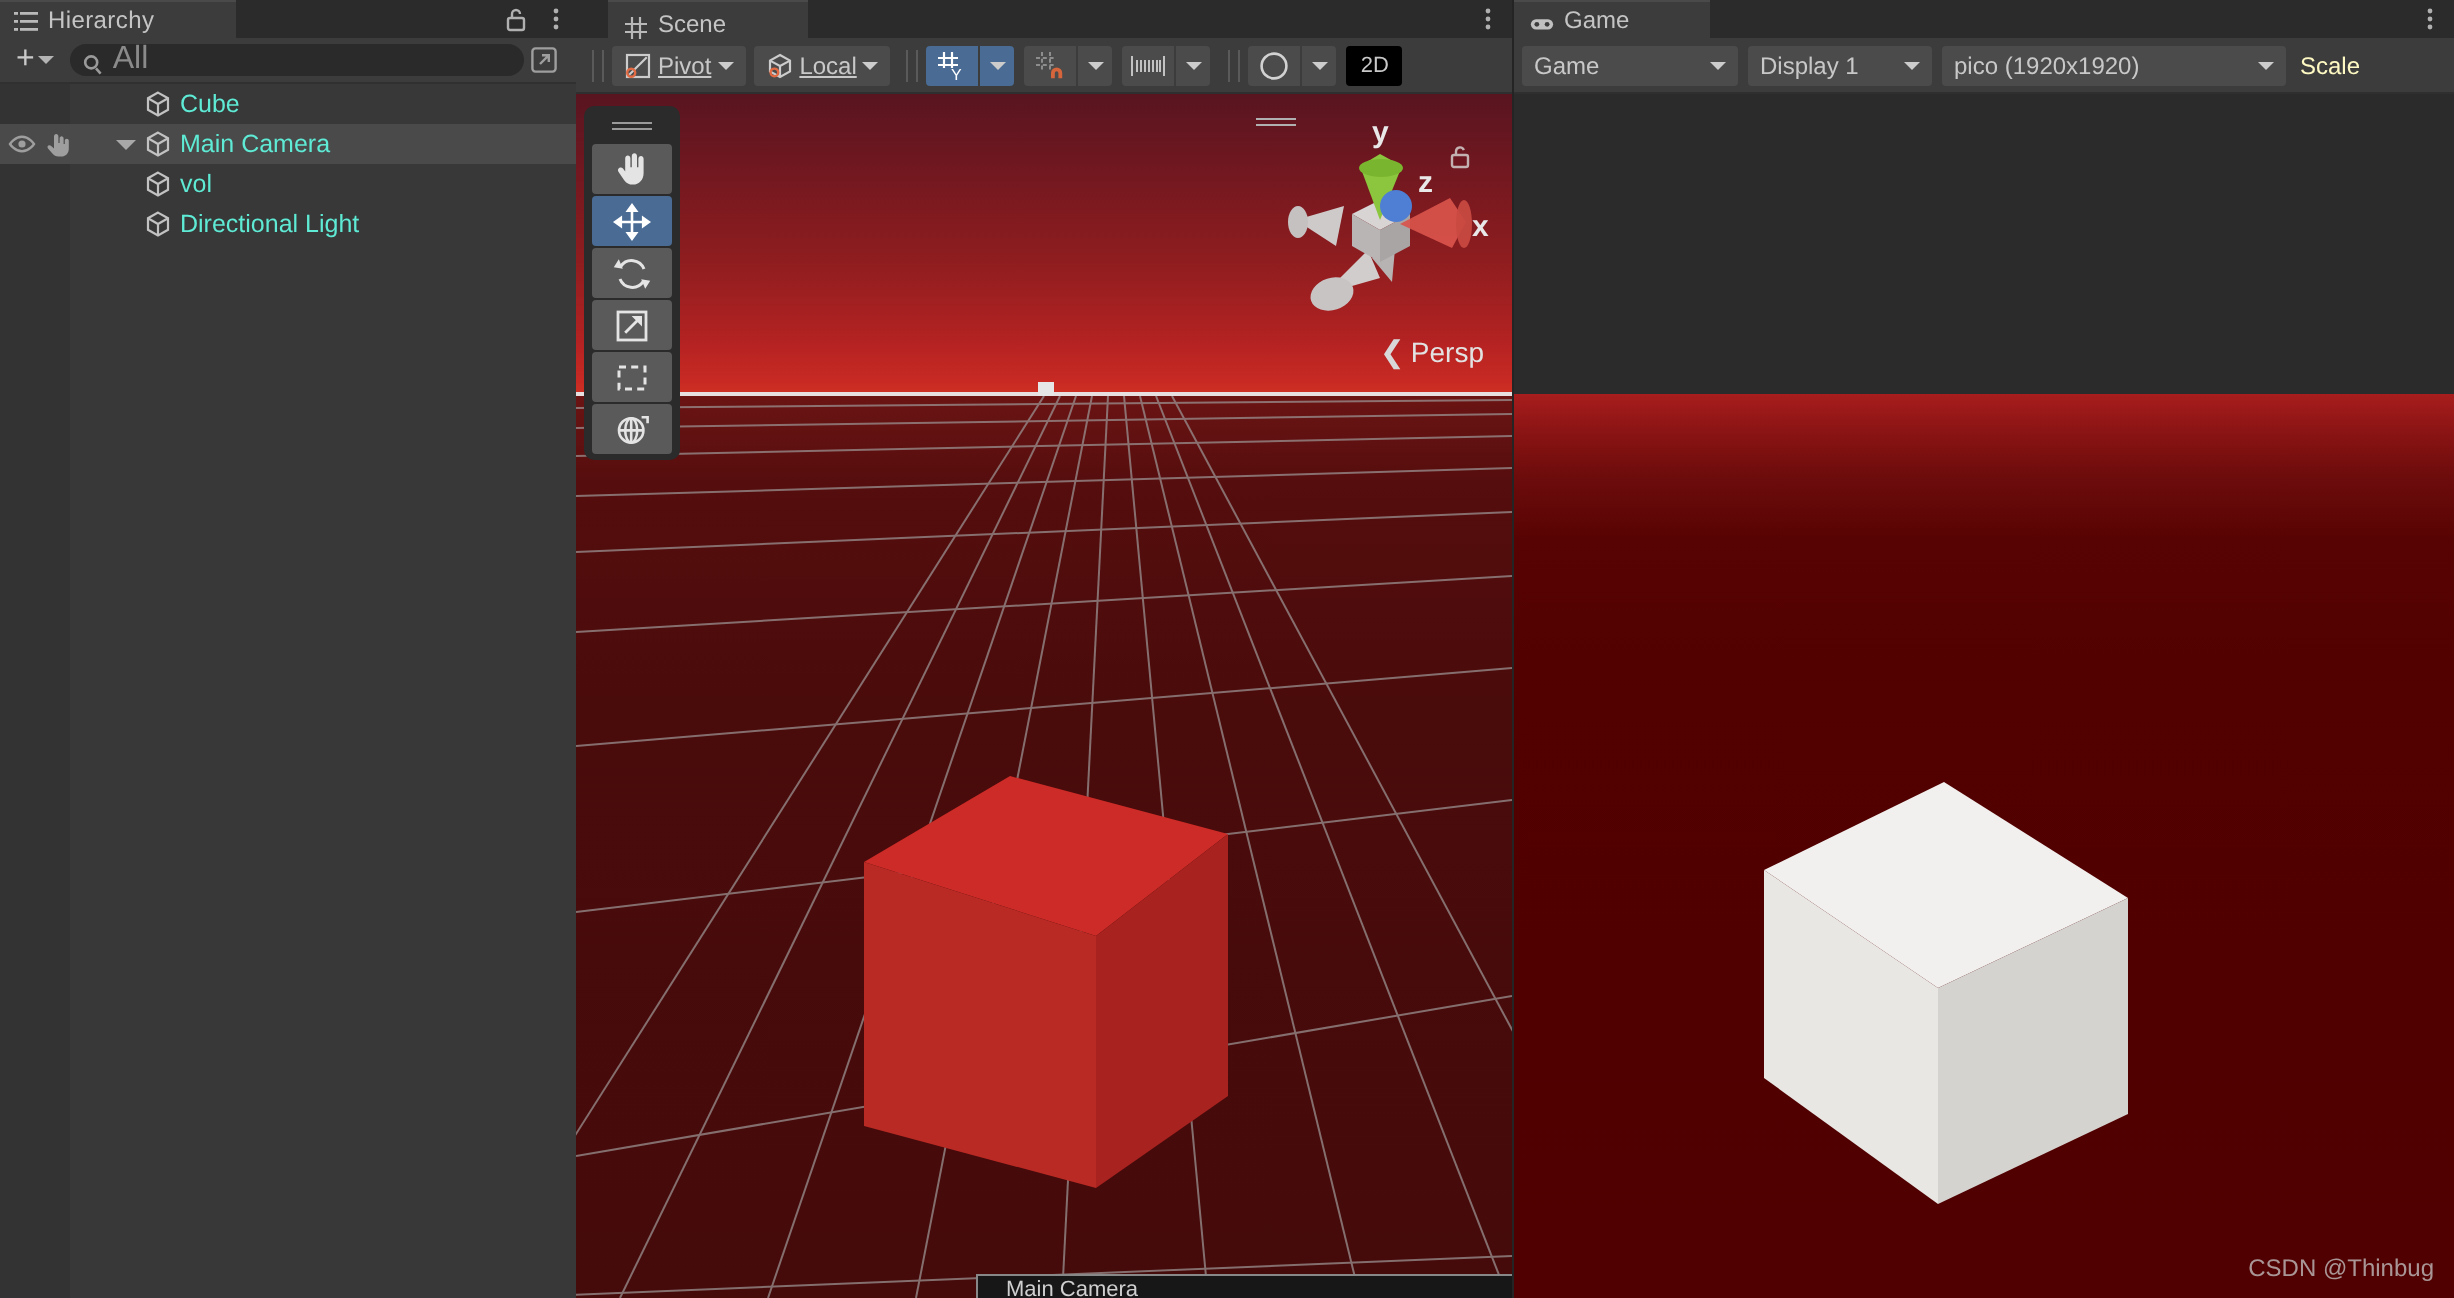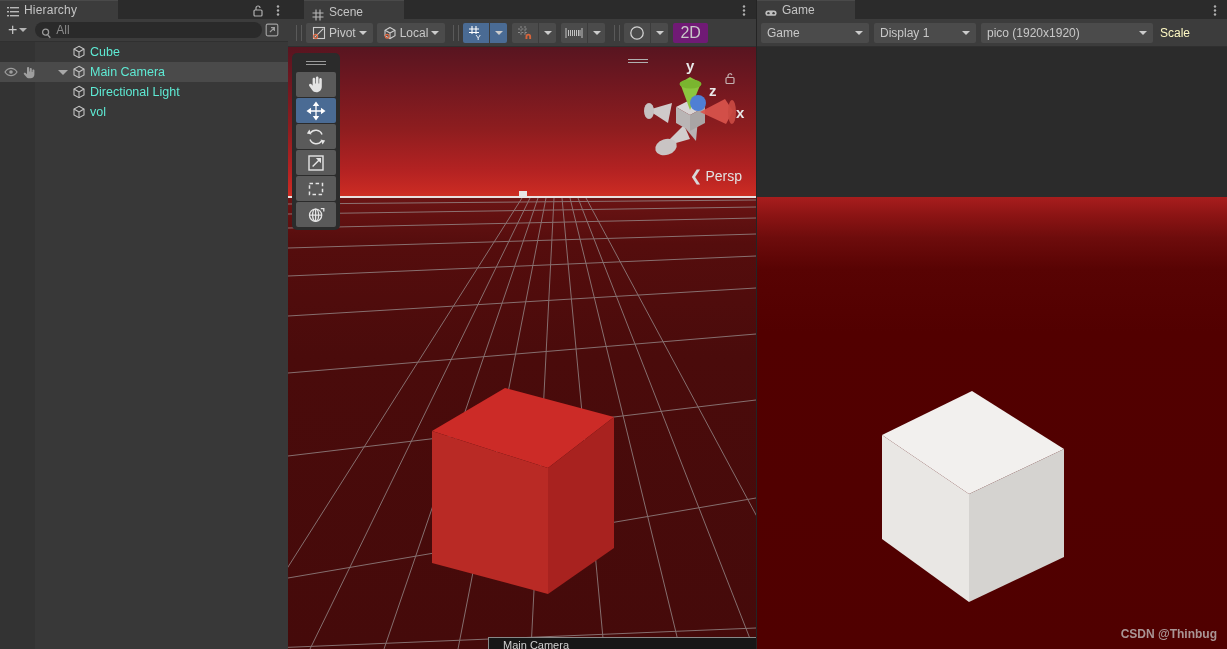--- a/index.html
+++ b/index.html
@@ -48,21 +48,21 @@
   .caret-dn {
     width: 0; height: 0; border-left: 4px solid transparent;
     border-right: 4px solid transparent; border-top: 4px solid #b4b4b4;
   }
   .search-wrap {
     flex: 1; margin-left: 6px; height: 16px; position: relative;
     background: #2a2a2a; border-radius: 8px;
     display: flex; align-items: center; padding: 0 6px;
   }
   .search-glyph { width: 11px; height: 11px; flex: none; margin-right: 4px; }
-  .search-text { color: #8a8a8a; font-size: 12px; }
+  .search-text { color: #8a8a8a; font-size: 16px; }
   .h-tool-right { width: 20px; display: flex; justify-content: center; }
   .popout-icon { width: 14px; height: 14px; }
 
   .h-body { position: relative; height: 607px; background: #383838; }
   .gutter {
     position: absolute; left: 0; top: 0; width: 35px; height: 100%;
     background: #333333;
   }
   .row {
     position: relative; height: 20px; display: flex; align-items: center;
@@ -96,36 +96,36 @@
   .s-tabbar-kebab { position: absolute; right: 6px; top: 3px; width: 12px; height: 13px; }
 
   .s-toolbar {
     height: 28px; background: #3c3c3c; display: flex; align-items: center;
     gap: 0; padding: 0 4px; border-bottom: 1px solid #2f2f2f;
   }
   .tb-sep2 { width: 6px; height: 16px; border-left: 1px solid #5a5a5a; border-right: 1px solid #5a5a5a; margin: 0 4px; }
   .tb-btn {
     height: 20px; background: #4b4b4b; border-radius: 2px;
     display: flex; align-items: center; gap: 3px; padding: 0 6px;
-    color: #c8c8c8; font-size: 12px; margin-right: 4px;
+    color: #c8c8c8; font-size: 12px; margin-right: 4px; text-decoration: underline;
   }
   .tb-icobtn {
     height: 20px; width: 26px; background: #4b4b4b; border-radius: 2px 0 0 2px;
     display: flex; align-items: center; justify-content: center;
   }
   .tb-icobtn.active { background: #4a6b94; }
   .tb-drop {
     height: 20px; width: 18px; background: #4b4b4b; border-radius: 0 2px 2px 0;
     display: flex; align-items: center; justify-content: center;
     margin-right: 5px; border-left: 1px solid #3c3c3c;
   }
   .tb-drop.active { background: #4a6b94; }
   .tb-2d {
-    height: 20px; background: #701a75; border-radius: 2px; padding: 0 7px;
-    display: flex; align-items: center; color: #c8c8c8; font-size: 16px;
+    height: 20px; background: #000000; border-radius: 2px; padding: 0 7px;
+    display: flex; align-items: center; color: #c8c8c8; font-size: 11px;
   }
   .tri-sm {
     width: 0; height: 0; border-left: 4px solid transparent;
     border-right: 4px solid transparent; border-top: 4px solid #cccccc;
   }
 
   .s-viewport { position: relative; width: 468px; height: 602px; overflow: hidden; }
   .sky {
     position: absolute; left: 0; top: 0; width: 100%; height: 150px;
     background: linear-gradient(to bottom, #581520 0%, #6e1720 22%, #8e1d1f 55%, #b32222 82%, #c82a23 96%, #cf3024 100%);
@@ -201,21 +201,21 @@
   }
   .g-drop {
     height: 20px; background: #4b4b4b; border-radius: 2px;
     display: flex; align-items: center; justify-content: space-between;
     padding: 0 6px; color: #c8c8c8; font-size: 12px; margin-right: 5px;
     white-space: nowrap;
   }
   .g-drop .tri-sm { margin-left: 10px; }
   .g-scale { color: #fef9c3; font-size: 12px; margin-left: 2px; white-space: nowrap; }
 
-  .g-viewport { position: relative; width: 470px; height: 602px; background: #2b2b2b; overflow: hidden; font-weight: bold; }
+  .g-viewport { position: relative; width: 470px; height: 602px; background: #2b2b2b; overflow: hidden; }
   .g-render {
     position: absolute; left: 0; top: 150px; width: 470px; height: 452px;
     background: linear-gradient(to bottom, #a81d1d 0%, #8c1414 4%, #6e0c0c 9%, #580303 16%, #520000 30%, #500000 100%);
   }
   .g-cube { position: absolute; left: 122px; top: 180px; }
   .watermark {
     position: absolute; right: 10px; bottom: 8px;
     color: #b9b0b0; font-size: 12px; opacity: .85;
   }
 
@@ -341,33 +341,33 @@
 
       <div class="row">
         <span class="cube-ico" style="left:72px; top:3px;">
           <svg viewBox="0 0 14 14">
               <g fill="none" stroke="#c2c2c2" stroke-width="1.1">
             <path d="M7 1.3l5 2.8v5.8L7 12.7 2 9.9V4.1z"></path>
                 <path d="M7 7v5.7M7 7L2 4.1M7 7l5-2.9"></path>
           </g>
             </svg>
         </span>
-        <span class="row-label" style="left:90px;">Directional Light</span>
+        <span class="row-label" style="left:90px;">vol</span>
       </div>
 
       <div class="row">
         <span class="cube-ico" style="left:72px; top:3px;">
           <svg viewBox="0 0 14 14">
               <g fill="none" stroke="#c2c2c2" stroke-width="1.1">
             <path d="M7 1.3l5 2.8v5.8L7 12.7 2 9.9V4.1z"></path>
                 <path d="M7 7v5.7M7 7L2 4.1M7 7l5-2.9"></path>
           </g>
             </svg>
         </span>
-        <span class="row-label" style="left:90px;">vol</span>
+        <span class="row-label" style="left:90px;">Directional Light</span>
       </div>
     </div>
   </div>
 
   <div class="scene">
 
     <div class="s-tabbar">
       <div class="s-tab">
         <span class="tab-icon">
           <svg viewBox="0 0 12 12">
@@ -677,21 +677,21 @@
         </g>
           </svg>
       </span>
     </div>
 
     <div class="g-toolbar">
       <div class="g-drop" style="width:108px;">
         <span>Game</span>
         <span class="tri-sm"></span>
       </div>
-      <div class="g-drop" style="width:102px;text-align:right;">
+      <div class="g-drop" style="width:92px;text-align:right;">
         <span>Display 1</span>
         <span class="tri-sm"></span>
       </div>
       <div class="g-drop" style="width:172px;">
         <span>pico (1920x1920)</span>
         <span class="tri-sm"></span>
       </div>
       <span class="g-scale">Scale</span>
     </div>
 

